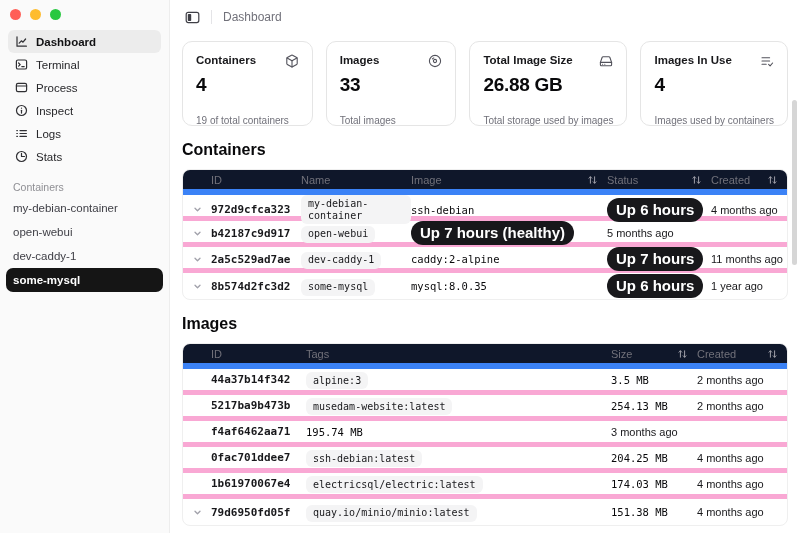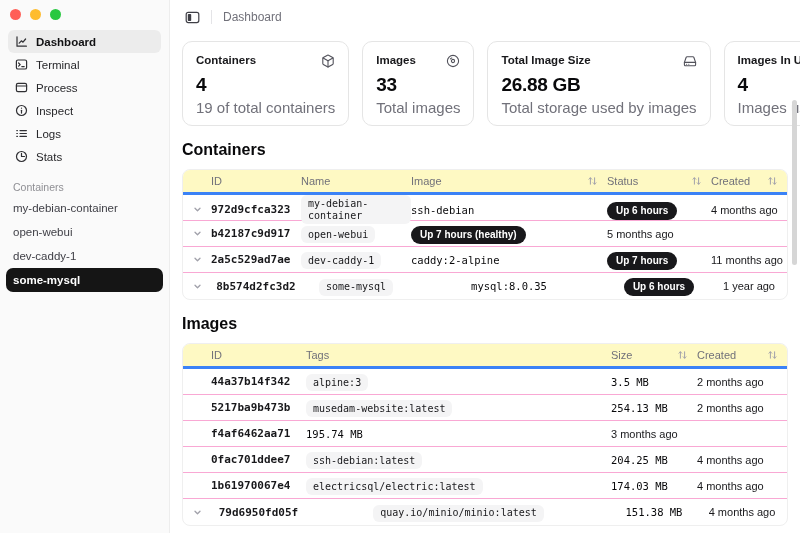--- a/index.html
+++ b/index.html
@@ -41,45 +41,45 @@
   .breadcrumb { font-size:12px; color:#71717a; }
 
   .cards { display:flex; gap:13px; padding:7px 12px 0; }
   .card {
     flex:1; border:1px solid #e5e5e5; border-radius:10px; background:#fff;
     height:85px; padding:12px 13px;
   }
   .card-head { display:flex; justify-content:space-between; align-items:flex-start; }
   .card-title { font-size:11.5px; font-weight:600; color:#18181b; }
   .card-value { font-size:19px; font-weight:700; color:#09090b; margin-top:6px; letter-spacing:-0.3px; }
-  .card-sub { font-size:15px; color:#71717a; margin-top:3px; white-space:nowrap; }
+  .card-sub { font-size:10px; color:#71717a; margin-top:19px; white-space:nowrap; }
 
   .section { padding:0 12px; }
   .section-title { font-size:16px; font-weight:700; color:#09090b; margin:15px 0 10px; }
 
   .table { border:1px solid #efefef; border-radius:8px; overflow:hidden; background:#fff; }
-  .trow { display:grid; align-items:center; height:26px; border-bottom:1px solid #f9a8d4; }
-  .trow:last-child { border-bottom:none;text-align:center; }
-  .thead { background:#fef9c3; border-bottom:3px solid #3b82f6; height:25px; }
+  .trow { display:grid; align-items:center; height:26px; border-bottom:5px solid #f9a8d4; }
+  .trow:last-child { border-bottom:none; }
+  .thead { background:#0f172a; border-bottom:6px solid #3b82f6; height:25px; }
   .thead .hcell { font-size:11px; color:#71717a; font-weight:400; }
   .hcell { display:flex; align-items:center; justify-content:space-between; padding-right:10px; }
   .grid-c { grid-template-columns:28px 90px 110px 1fr 104px 76px; }
   .grid-i { grid-template-columns:28px 95px 1fr 86px 90px; }
 
   .chev { display:flex; justify-content:center; align-items:center; }
   .cell-id { font-size:11px; font-weight:700; color:#18181b; }
   .cell-image, .cell-size { font-size:10.5px; color:#09090b; }
   .cell-created { font-size:11px; color:#18181b; }
   .tag {
     display:inline-block; font-size:10px; color:#18181b; background:#f4f4f5;
     border-radius:6px; padding:2.5px 7px; line-height:1.2;
     font-family:"DejaVu Sans Mono", monospace;
   }
   .badge {
-    display:inline-block; background:#18181b; color:#fff; font-size:10px;
+    display:inline-block; background:#18181b; color:#fff; font-size:15px;
     font-weight:700; padding:3px 9px; border-radius:999px; line-height:1.2; white-space:nowrap;
   }
 
   .scroll-thumb {
     position:absolute; right:3px; top:100px; width:5px; height:165px;
     background:#d6d6d6; border-radius:3px;
   }
   svg { display:block; }
 </style>
 </head>

